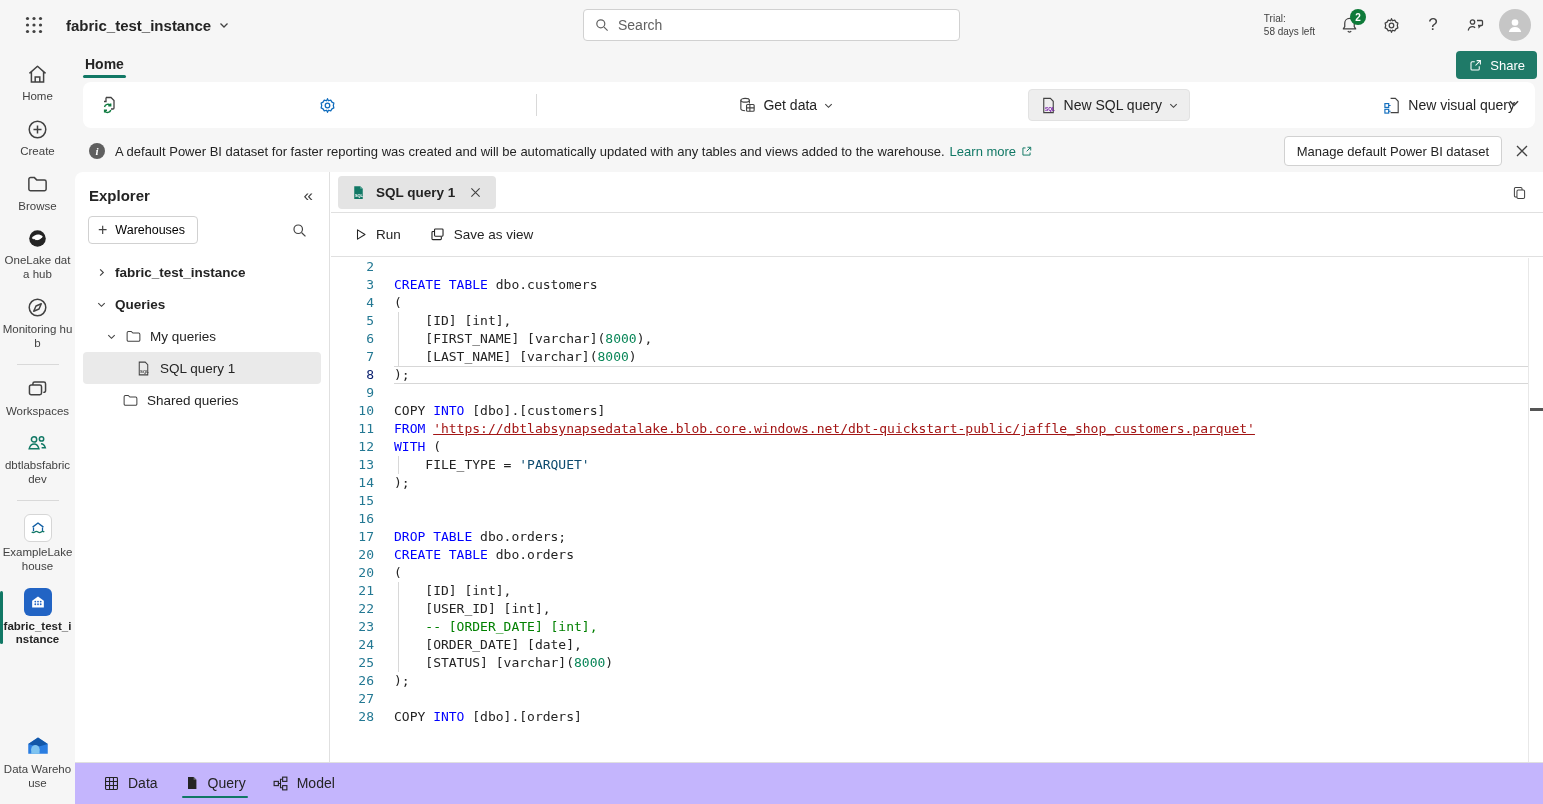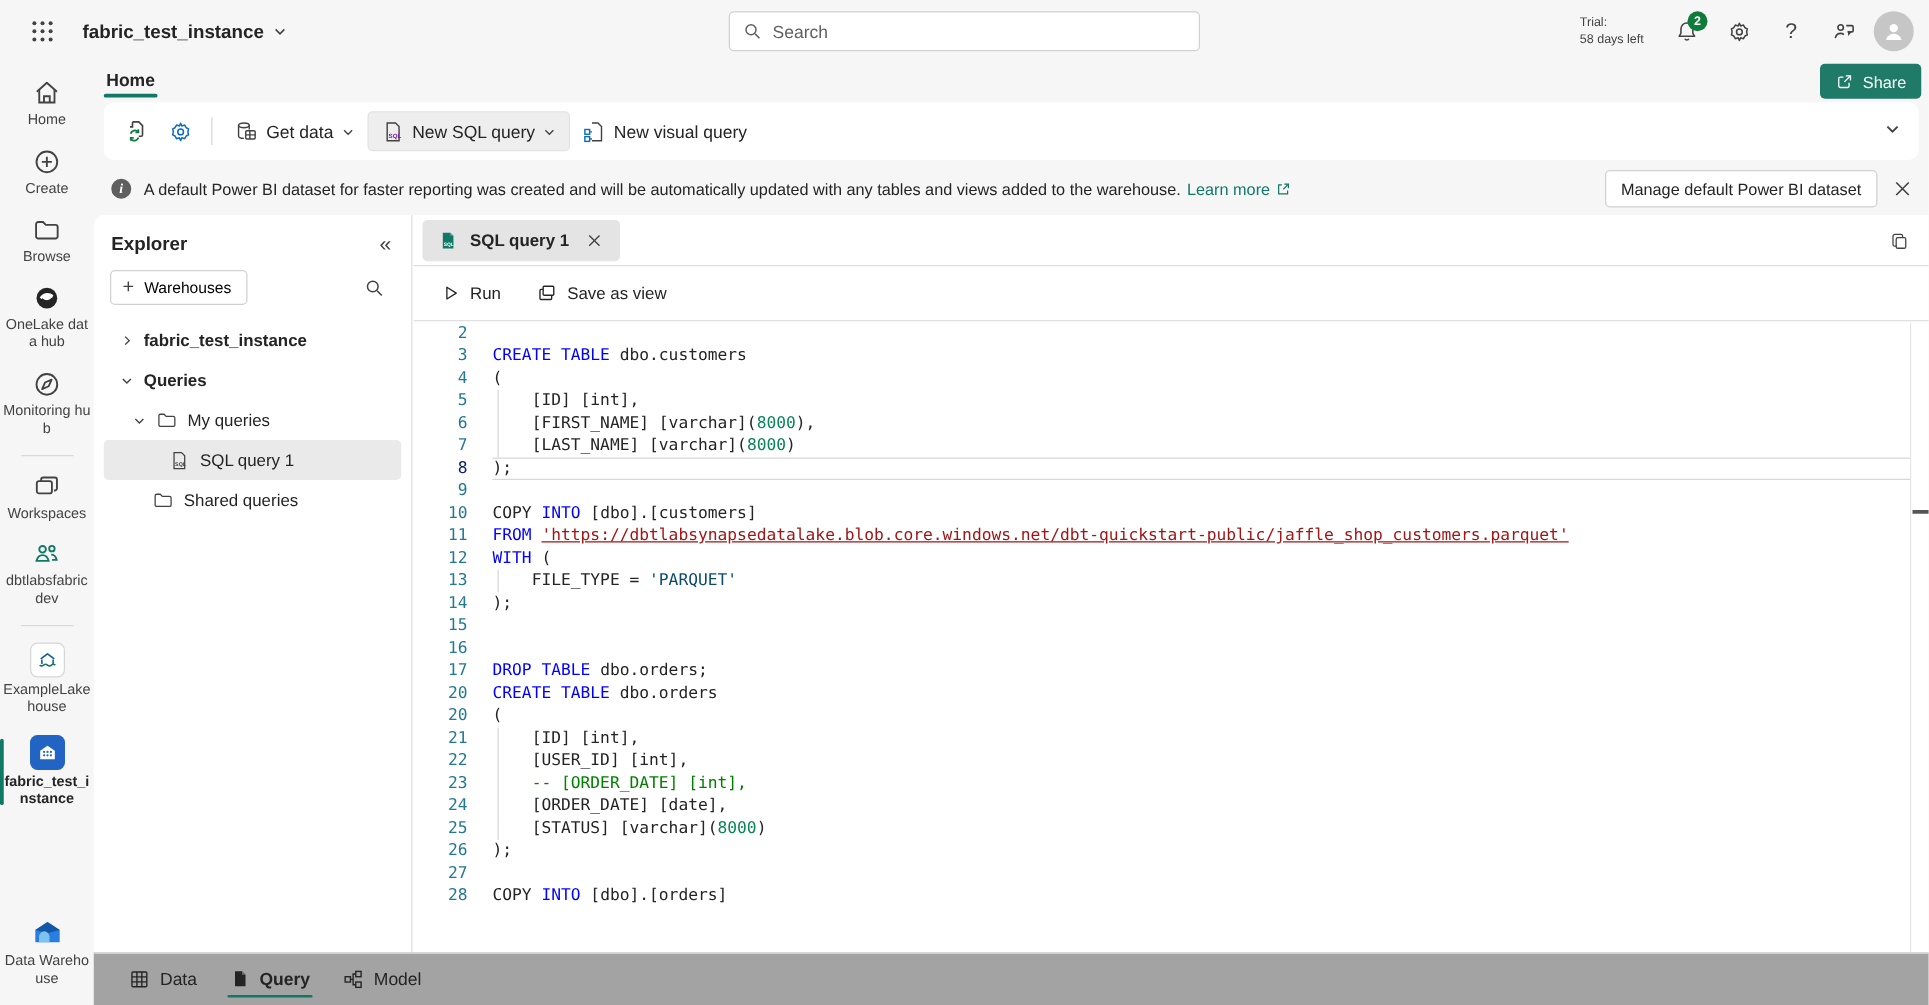--- a/index.html
+++ b/index.html
@@ -22,21 +22,21 @@
   .qmark { font-size:17px; color:#424242; }
   .avatar { width:32px; height:32px; border-radius:50%; background:#c6c6c6; display:flex; align-items:center; justify-content:center; cursor:pointer; }
 
   
   #homerow { position:absolute; left:75px; top:50px; width:1468px; height:32px; display:flex; align-items:center; }
   .home-tab { margin-left:8px; font-size:14px; font-weight:600; position:relative; padding:2px 2px 6px; cursor:pointer; }
   .home-tab::after { content:""; position:absolute; left:0; right:0; bottom:0; height:3px; border-radius:2px; background:#117865; }
   .share-btn { position:absolute; right:6px; top:1px; height:28px; background:#1f7a68; color:#fff; border:none; border-radius:4px; font-size:13px; font-family:inherit; display:flex; align-items:center; gap:7px; padding:0 12px; cursor:pointer; }
 
   
-  #ribbon { position:absolute; left:83px; top:82px; width:1452px; height:46px; background:#fff; border-radius:8px; display:flex; align-items:center; padding:0 10px; }
+  #ribbon { position:absolute; left:83px; top:82px; width:1452px; height:46px; background:#fff; border-radius:8px; display:flex; align-items:center; padding:0 10px;justify-content:space-between; }
   .rb-iconbtn { width:34px; height:32px; display:flex; align-items:center; justify-content:center; border-radius:4px; cursor:pointer; }
   .rb-sep { width:1px; height:22px; background:#d9d9d9; margin:0 8px; }
   .rb-btn { display:flex; align-items:center; gap:6px; height:32px; padding:0 10px; border-radius:4px; font-size:14px; cursor:pointer; white-space:nowrap; }
   .rb-btn.active { background:#eeeeee; border:1px solid #e2e2e2; }
   .rb-collapse { position:absolute; right:14px; top:14px; cursor:pointer; }
 
   
   #banner { position:absolute; left:75px; top:130px; width:1468px; height:42px; display:flex; align-items:center; }
   .info-ic { width:16px; height:16px; border-radius:50%; background:#5f5f5f; color:#fff; font-size:11px; font-weight:700; display:flex; align-items:center; justify-content:center; margin-left:14px; flex:0 0 auto; font-family:"Liberation Serif","DejaVu Serif",serif; font-style:italic; }
   .banner-msg { font-size:13px; margin-left:10px; white-space:nowrap; }
@@ -88,23 +88,23 @@
   .lc { margin-left:20px; flex:1; position:relative; height:18px; }
   .code-line.current .lc { border-top:1px solid #d7d7d7; border-bottom:1px solid #d7d7d7; line-height:16px; }
   .code-line.current .ln { color:#0b216f; }
   .lc .guide { position:absolute; left:4px; top:0; bottom:0; border-left:1px solid #d8d8d8; }
   .k { color:#0000ff; } .s { color:#0c4a6e; } .su { color:#a31515; text-decoration:underline; }
   .n { color:#098658; } .c { color:#008000; }
   .scroll-gutter { position:absolute; top:86px; right:0; width:15px; bottom:0; border-left:1px solid #e8e8e8; }
   .scroll-mark { position:absolute; top:150px; left:1px; right:0; height:3px; background:#555; }
 
   
-  #bottombar { position:absolute; left:0; right:0; bottom:0; height:42px; border-top:1px solid #e0e0e0; background:#a3a3a3; display:flex; align-items:center; padding-left:20px; gap:10px; }
+  #bottombar { position:absolute; left:0; right:0; bottom:0; height:42px; border-top:1px solid #e0e0e0; background:#c4b5fd; display:flex; align-items:center; padding-left:20px; gap:10px; }
   .btab { display:flex; align-items:center; gap:8px; font-size:14px; padding:9px 8px 10px; position:relative; cursor:pointer; color:#242424; }
-  .btab.active { font-weight:700; }
+  .btab.active { font-weight:400; }
   .btab.active::after { content:""; position:absolute; left:6px; right:6px; bottom:3px; height:2.5px; border-radius:2px; background:#117865; }
 </style>
 </head>
 <body>
 
 <div id="topbar">
   <div class="waffle-btn">
     <svg width="18" height="18" viewBox="0 0 18 18" fill="#424242">
       <circle cx="2.5" cy="2.5" r="1.6"></circle>
         <circle cx="9" cy="2.5" r="1.6"></circle>

